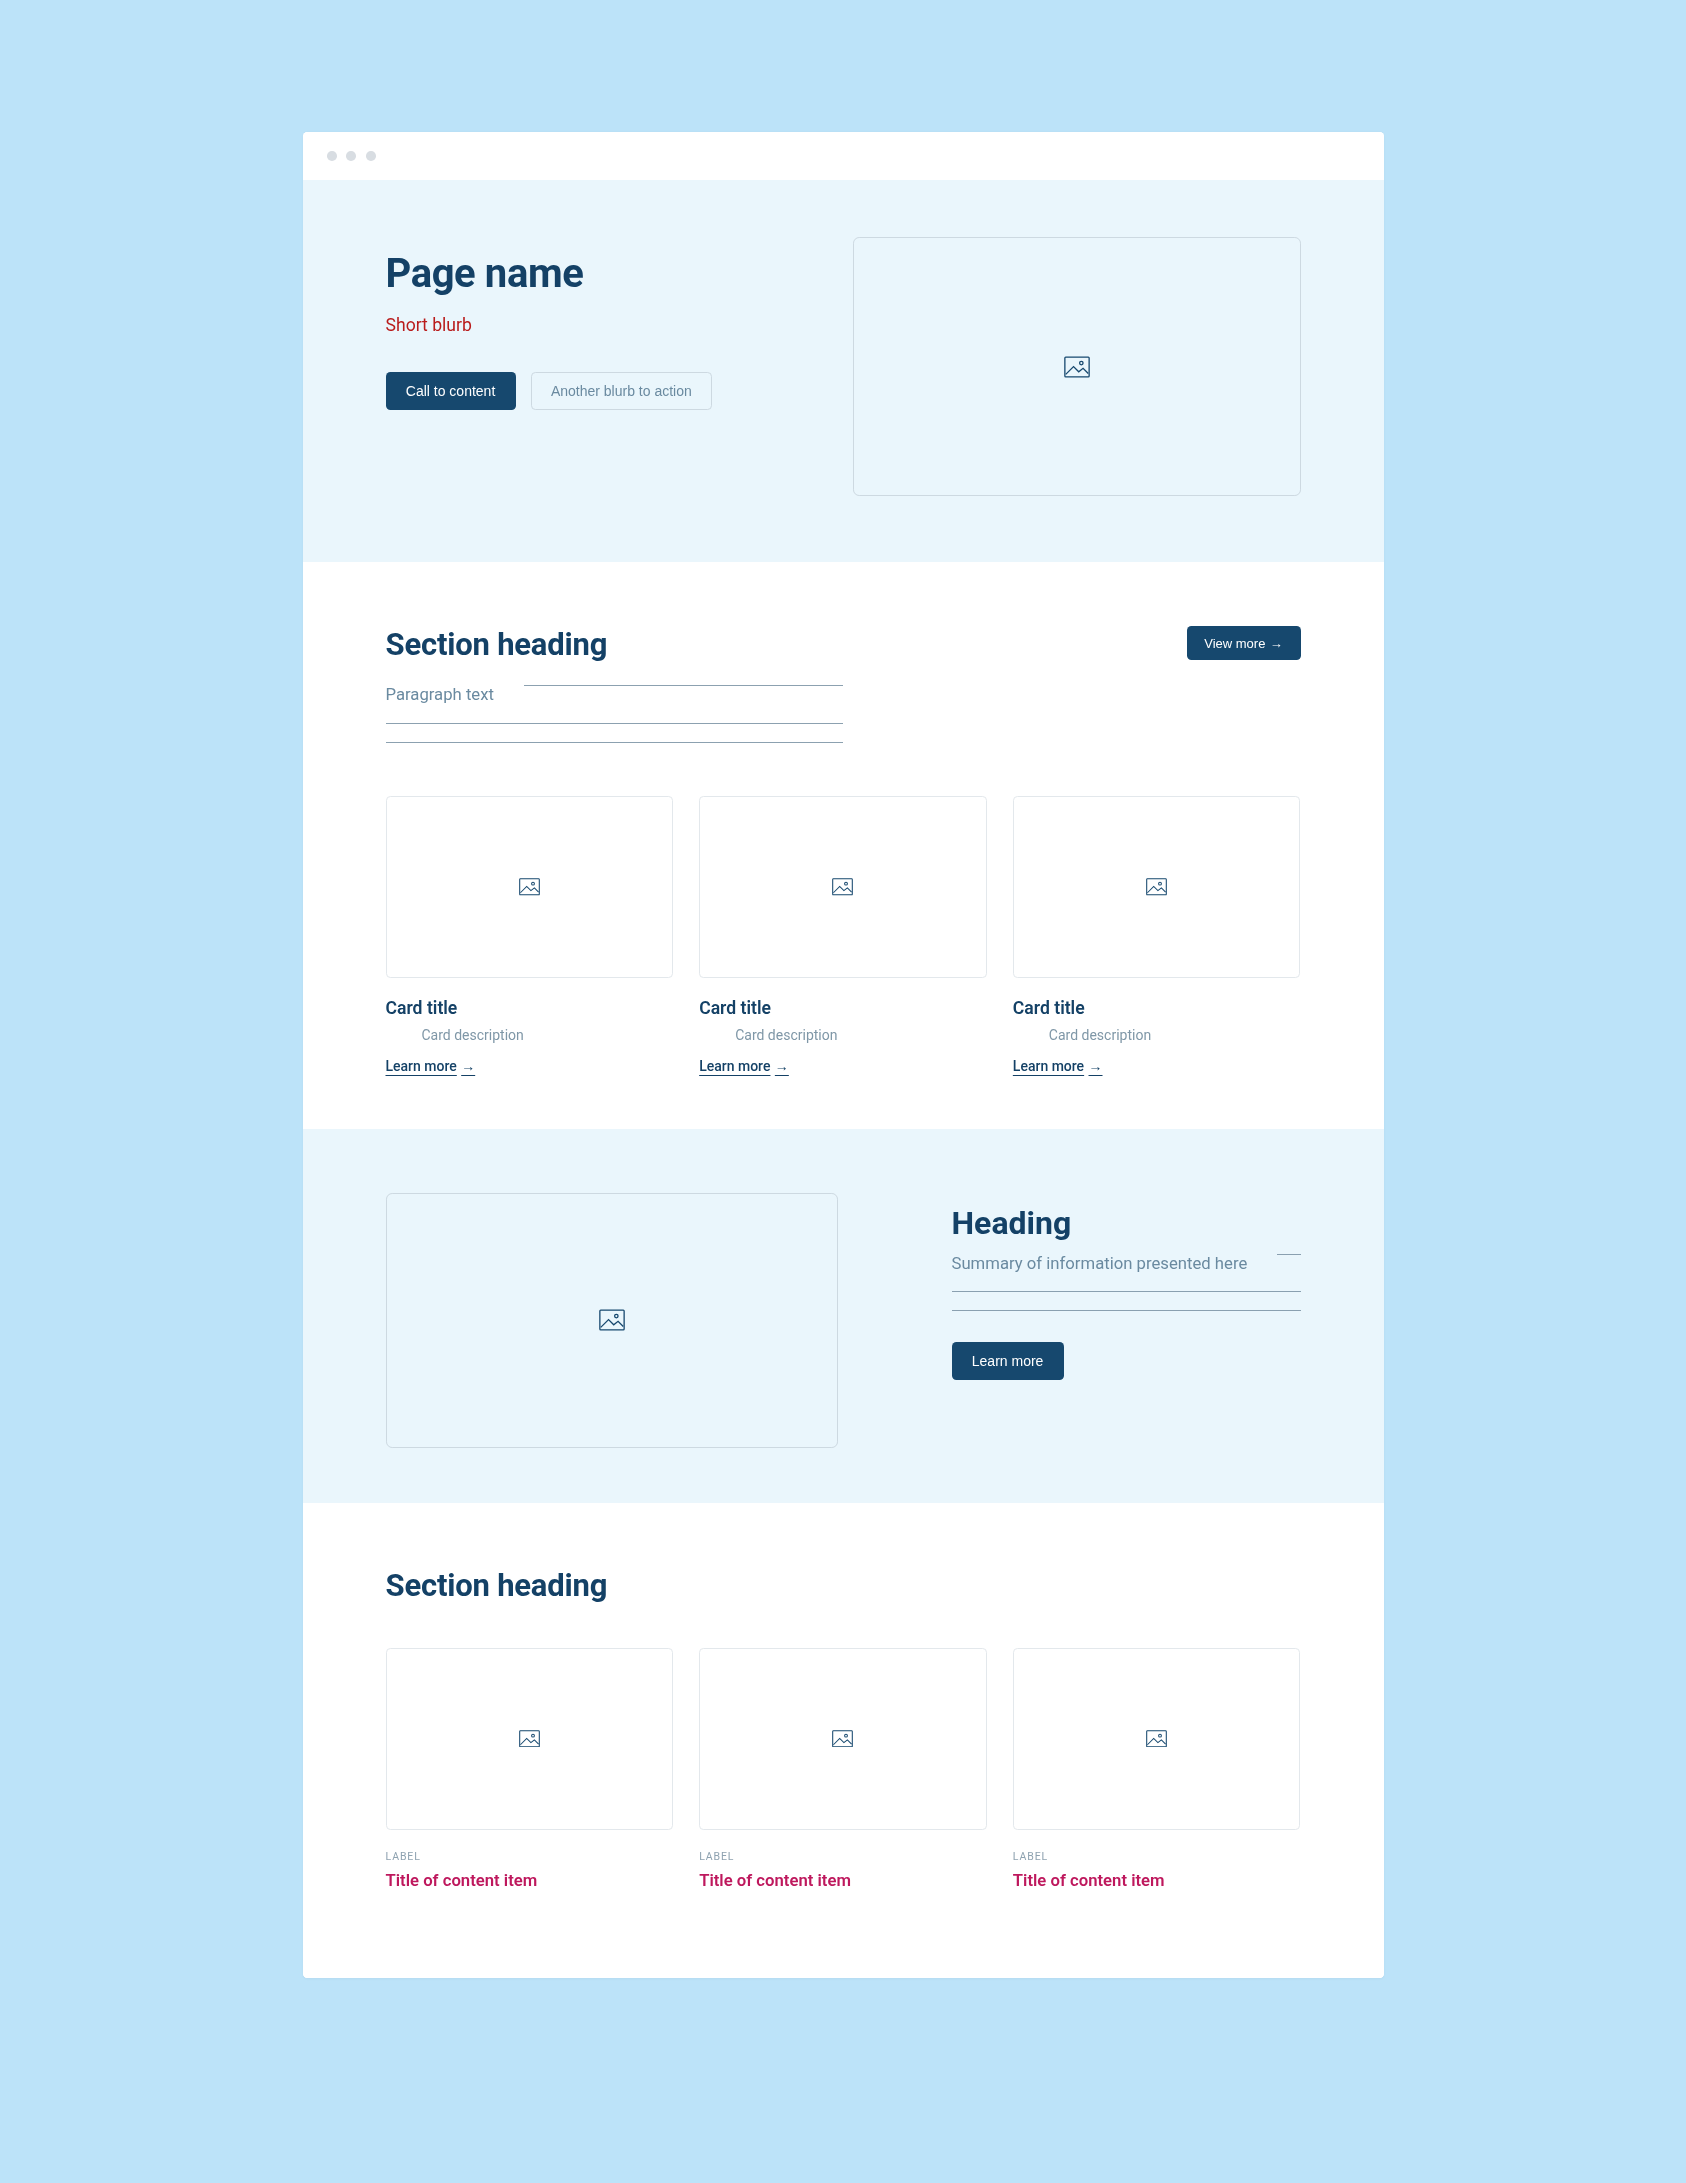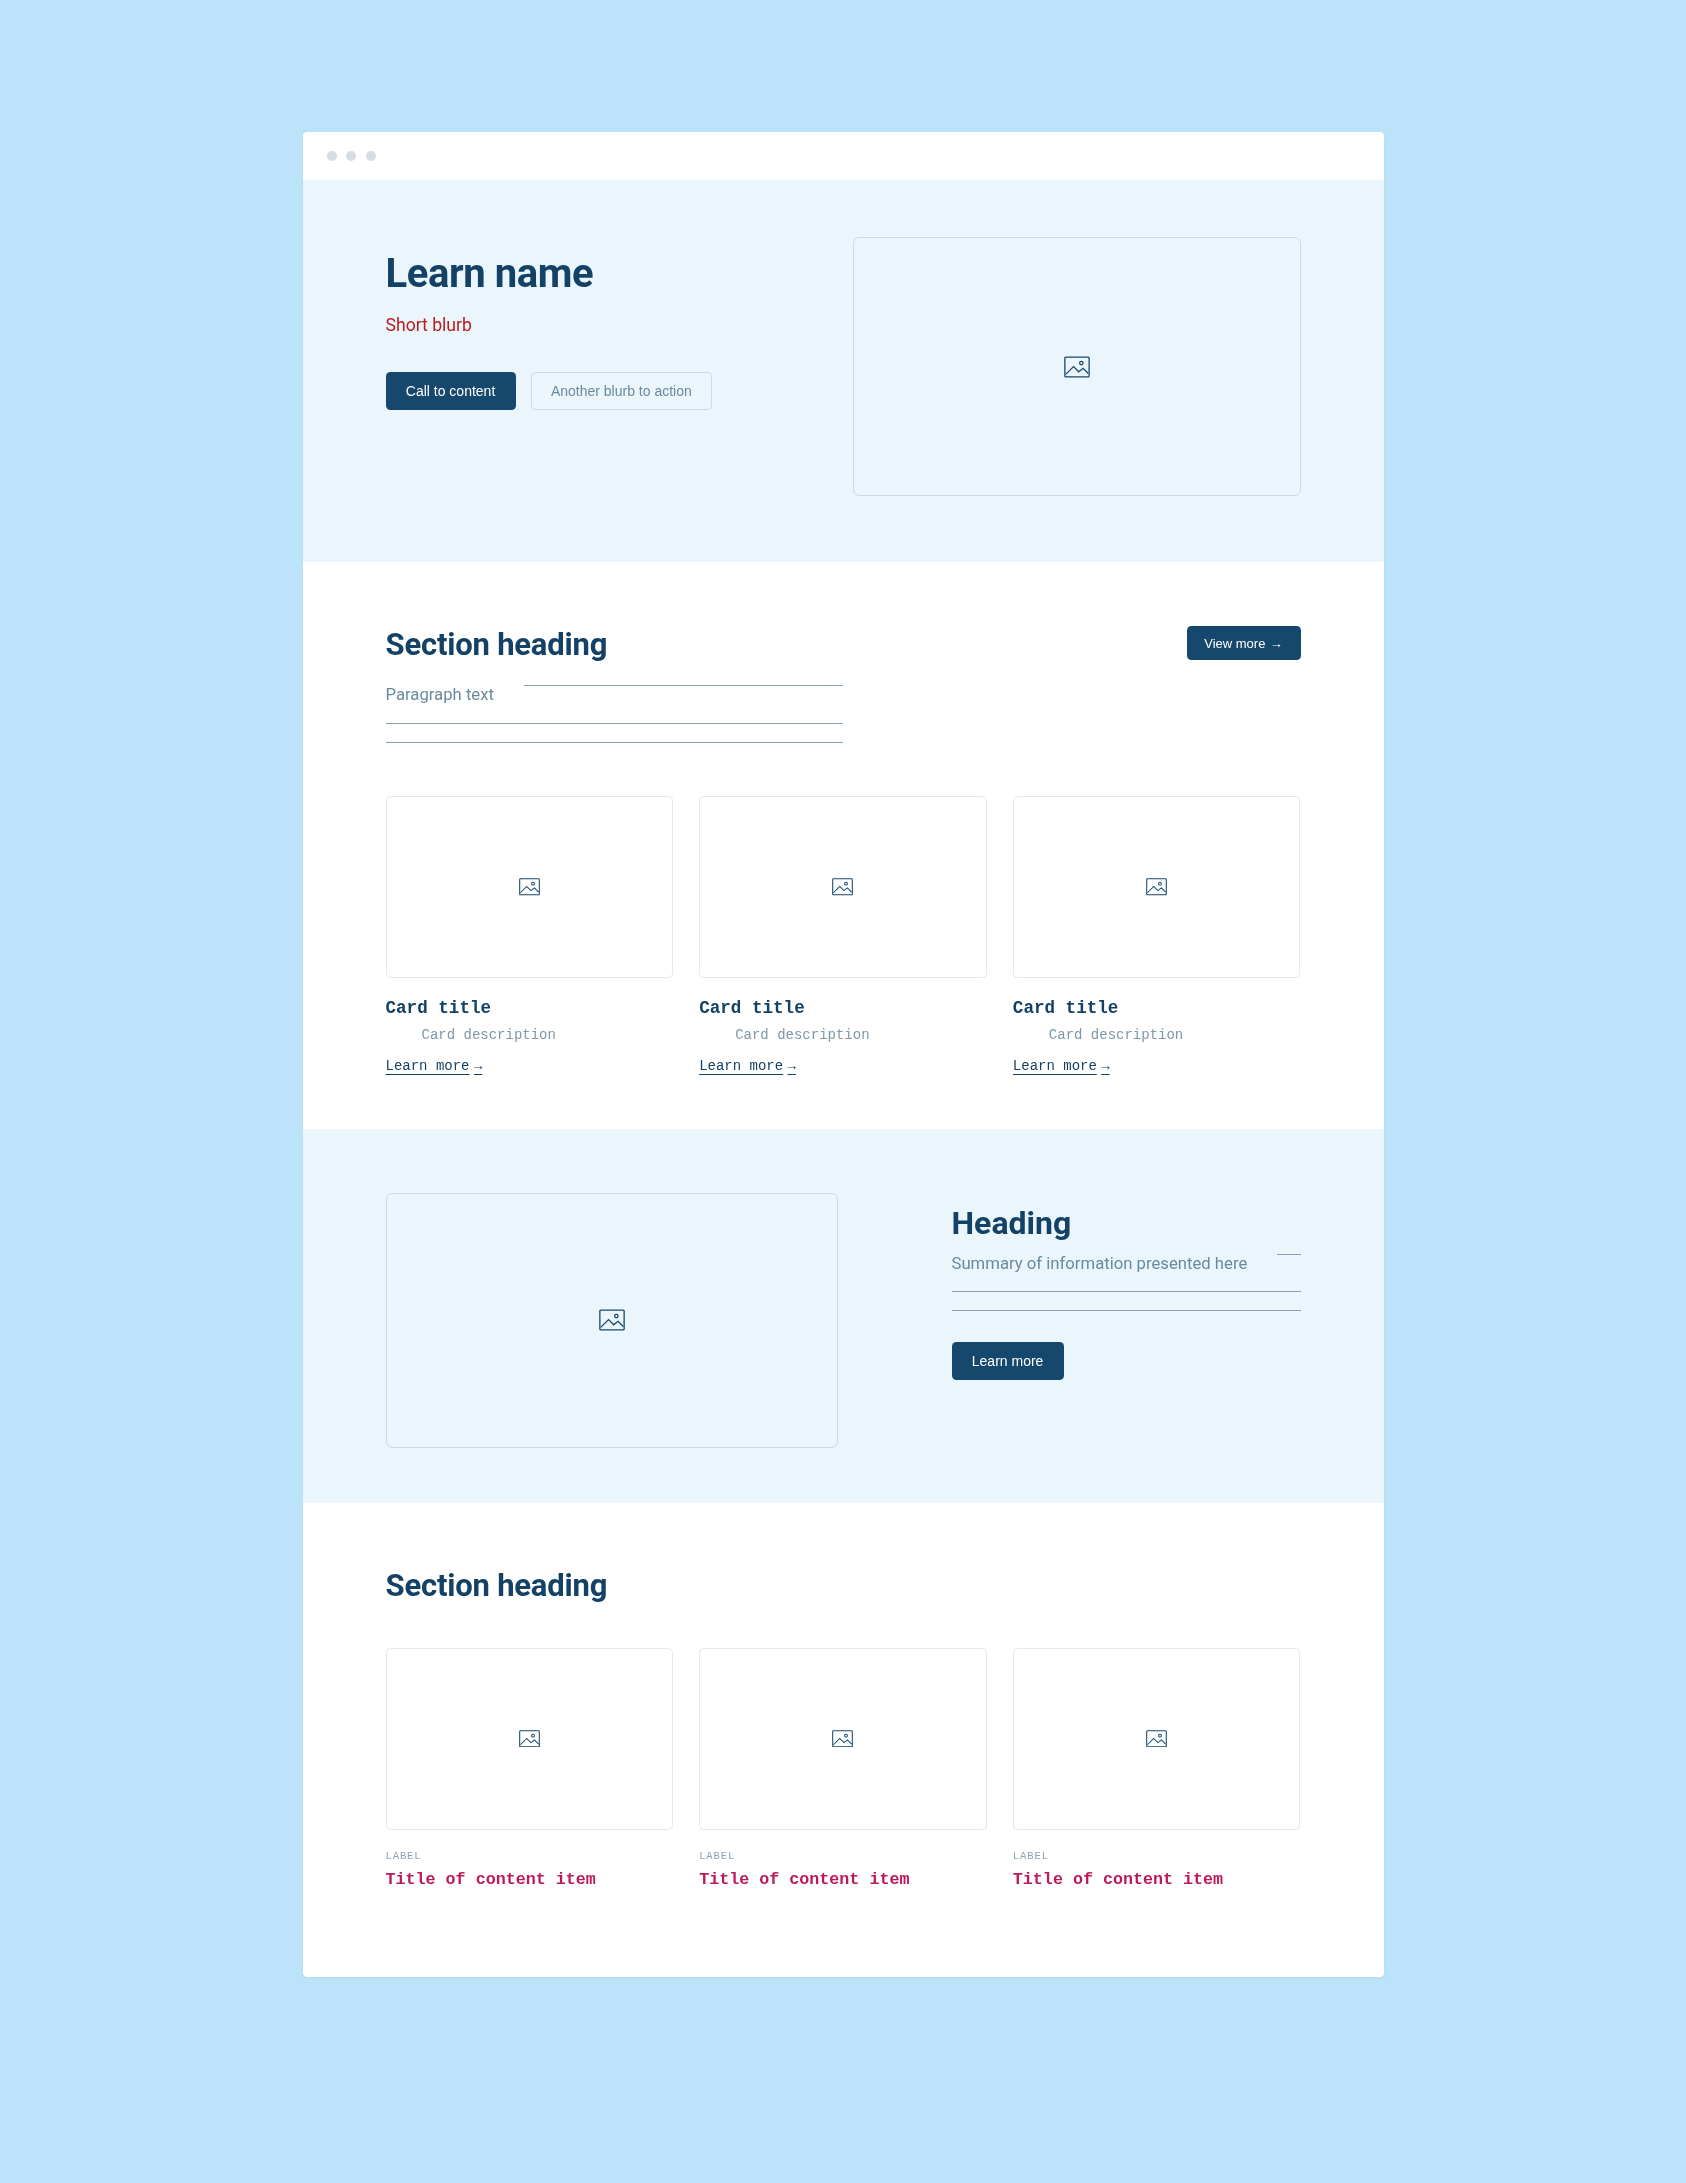--- a/index.html
+++ b/index.html
@@ -133,21 +133,20 @@
     background: #7f97a7;
     opacity: .9;
     margin-top: 18.5px;
   }
 
   .card-row {
     margin-top: 53px;
     display: grid;
     grid-template-columns: repeat(3, 1fr);
     gap: 26px;
-    font-family: Liberation Mono, monospace;
   }
   .card-media {
     height: 182px;
     border: 0.9px solid #e3e8ec;
     border-radius: 4.4px;
     display: flex;
     align-items: center; justify-content: center;
   }
   .card-title {
     margin-top: 20px;
@@ -230,21 +229,21 @@
 <div class="window">
 
   <div class="titlebar">
     <span class="traffic-dot"></span>
     <span class="traffic-dot"></span>
     <span class="traffic-dot"></span>
   </div>
 
   <section class="hero">
     <div class="hero-left">
-      <h1 class="page-title">Learn name</h1>
+      <h1 class="page-title">Page name</h1>
       <p class="blurb">Short blurb</p>
       <div class="hero-ctas">
         <button class="btn btn-primary">Call to content</button>
         <button class="btn btn-secondary">Another blurb to action</button>
       </div>
     </div>
     <div class="hero-media">
       <span class="img-icon">
         <svg viewBox="0 0 60 50" fill="none" stroke="#16486e" stroke-width="3">
           <rect x="2" y="2" width="56" height="46" rx="2"></rect>

